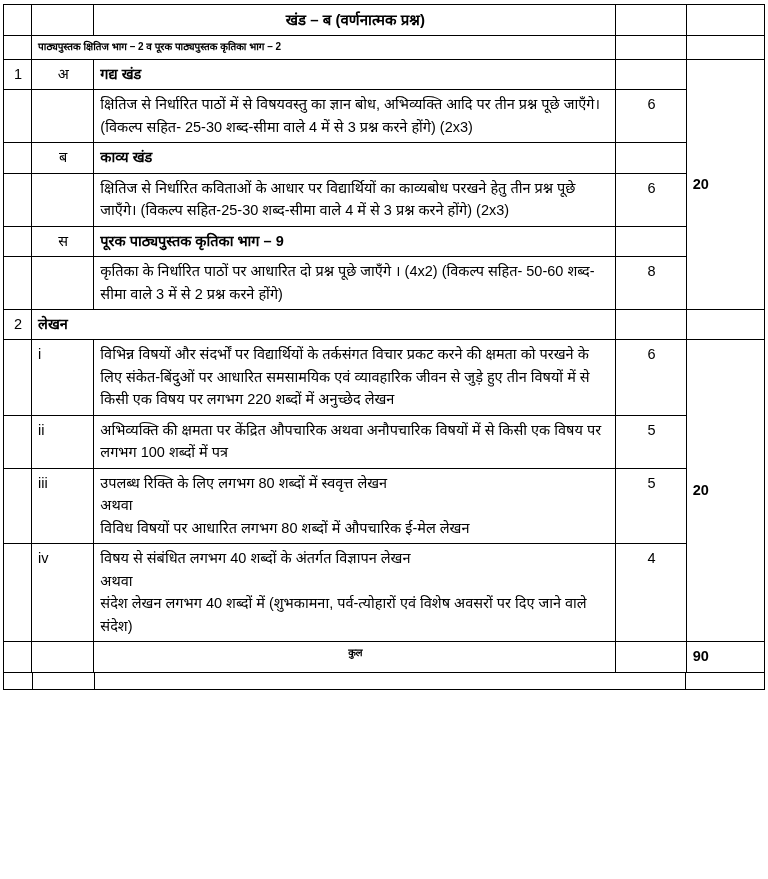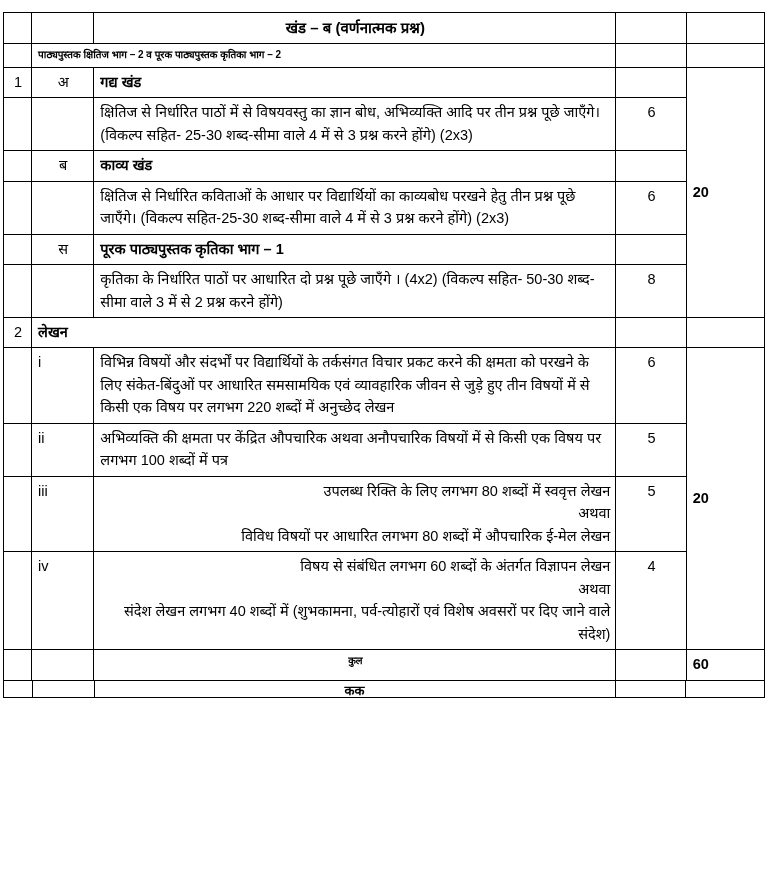--- a/index.html
+++ b/index.html
@@ -12,21 +12,21 @@
     height: 879px;
     font-family: "Liberation Sans", sans-serif;
     color: #000000;
     overflow: hidden;
   }
   .page {
     position: relative;
     width: 645px;
     height: 879px;
     box-sizing: border-box;
-    padding: 12px 3px 0 3px;
+    padding: 4px 3px 0 3px;
   }
   table.syllabus {
     width: 762px;
     border-collapse: collapse;
     table-layout: fixed;
   }
   table.syllabus td {
     border: 1px solid #000000;
     vertical-align: top;
     padding: 3px 5px 4px 6px;
@@ -47,21 +47,21 @@
     text-align: left;
   }
   .marks {
     text-align: center;
     font-size: 14px;
   }
   .total {
     font-weight: bold;
     font-size: 15.5px;
   }
-  .alt-line { display: block; text-align: right; }
+  .alt-line { display: block; }
   .bottom-strip {
     height: 17px;
     border: 1px solid #000;
     border-top: none;
     width: 762px;
     box-sizing: border-box;
     position: relative;
   }
   .bottom-strip .cellA {
     position: absolute;
@@ -153,28 +153,28 @@
       <tr>
         <td></td>
         <td></td>
         <td class="desc">क्षितिज से निर्धारित कविताओं के आधार पर विद्यार्थियों का काव्यबोध परखने हेतु तीन प्रश्न पूछे जाएँगे। (विकल्प सहित-25-30 शब्द-सीमा वाले 4 में से 3 प्रश्न करने होंगे) (2x3)</td>
         <td class="marks">6</td>
       </tr>
 
       <tr>
         <td></td>
         <td class="center">स</td>
-        <td class="sub-label">पूरक पाठ्यपुस्तक कृतिका भाग – 1</td>
-        <td></td>
-      </tr>
-
-      <tr>
-        <td></td>
-        <td></td>
-        <td class="desc">कृतिका के निर्धारित पाठों पर आधारित दो प्रश्न पूछे जाएँगे । (4x2) (विकल्प सहित- 50-30 शब्द-सीमा वाले 3 में से 2 प्रश्न करने होंगे)</td>
+        <td class="sub-label">पूरक पाठ्यपुस्तक कृतिका भाग – 9</td>
+        <td></td>
+      </tr>
+
+      <tr>
+        <td></td>
+        <td></td>
+        <td class="desc">कृतिका के निर्धारित पाठों पर आधारित दो प्रश्न पूछे जाएँगे । (4x2) (विकल्प सहित- 50-60 शब्द-सीमा वाले 3 में से 2 प्रश्न करने होंगे)</td>
         <td class="marks">8</td>
       </tr>
 
       <tr>
         <td class="center">2</td>
         <td colspan="2" class="sub-label">लेखन</td>
         <td></td>
         <td></td>
       </tr>
 
@@ -201,37 +201,36 @@
           <span class="alt-line">अथवा</span>
           <span class="alt-line">विविध विषयों पर आधारित लगभग 80 शब्दों में औपचारिक ई-मेल लेखन</span>
         </td>
         <td class="marks">5</td>
       </tr>
 
       <tr>
         <td></td>
         <td class="roman">iv</td>
         <td class="desc">
-          <span class="alt-line">विषय से संबंधित लगभग 60 शब्दों के अंतर्गत विज्ञापन लेखन</span>
+          <span class="alt-line">विषय से संबंधित लगभग 40 शब्दों के अंतर्गत विज्ञापन लेखन</span>
           <span class="alt-line">अथवा</span>
           <span class="alt-line">संदेश लेखन लगभग 40 शब्दों में (शुभकामना, पर्व-त्योहारों एवं विशेष अवसरों पर दिए जाने वाले संदेश)</span>
         </td>
         <td class="marks">4</td>
       </tr>
 
       <tr>
         <td></td>
         <td></td>
         <td class="center bold" style="font-size:10px;">कुल</td>
         <td class="marks"></td>
-        <td class="total">60</td>
+        <td class="total">90</td>
       </tr>
     </tbody>
   </table>
 
   <div class="bottom-strip">
     <div class="cellA"></div>
     <div class="cellB"></div>
-    <div class="cellC">कक</div>
     <div class="cellD"></div>
     <div class="cellE"></div>
   </div>
 </div>
 
 </body></html>

